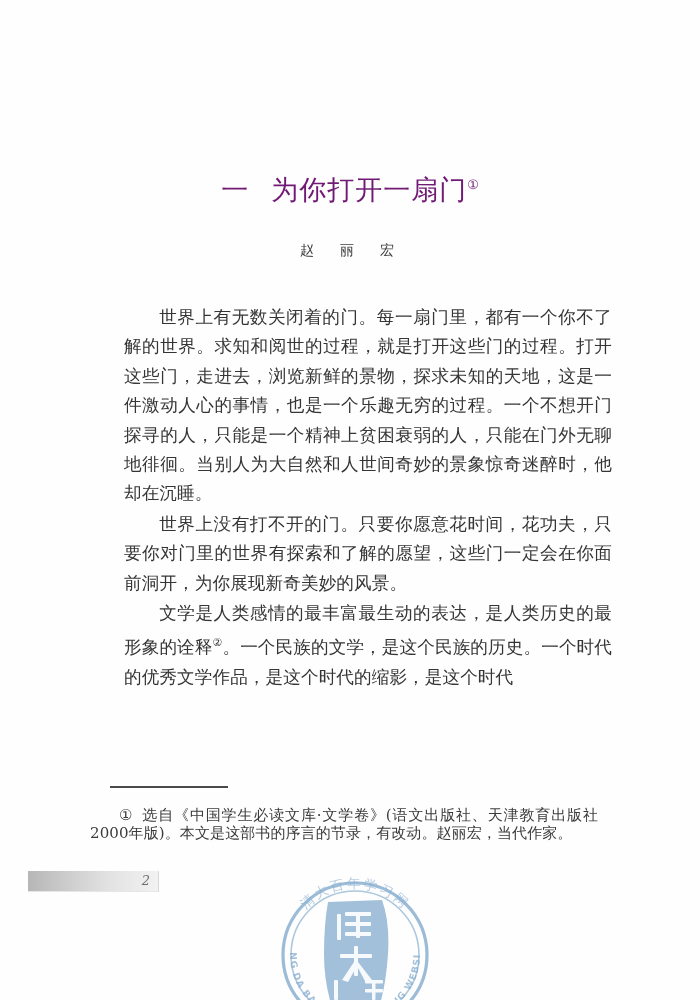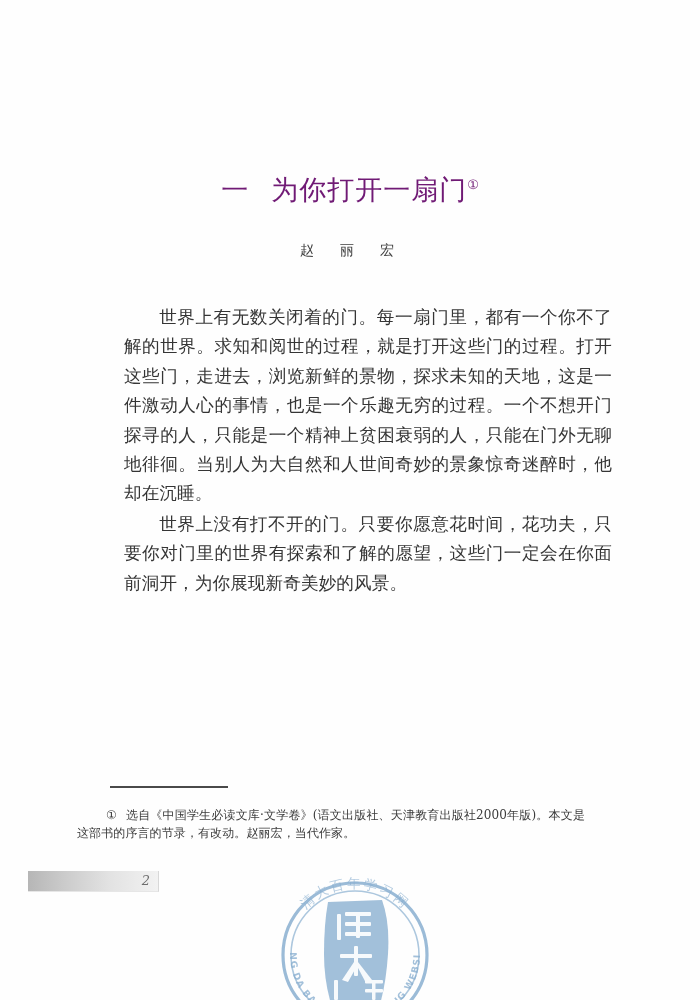--- a/index.html
+++ b/index.html
@@ -78,24 +78,24 @@
   .footnote-rule {
     position: absolute;
     left: 110px;
     top: 786px;
     width: 118px;
     height: 2px;
     background: #4a4a4a;
   }
   .footnotes {
     position: absolute;
-    left: 77px;
+    left: 90px;
     top: 806px;
     width: 508px;
-    font-size: 12px;
+    font-size: 15px;
     line-height: 18.2px;
     color: #3b3b3b;
   }
   .footnote {
     margin: 0 0 2px 0;
     text-align: justify;
     letter-spacing: 0.1px;
   }
   .fn-marker {
     margin-left: 29px;
@@ -143,20 +143,21 @@
   <div class="title-block">
     <div class="title-line">
       <span class="title-num">一</span><span>为你打开一扇门</span><span class="sup-mark">①</span>
     </div>
     <div class="author-line">赵　丽　宏</div>
   </div>
 
   <div class="body-text">
     <p class="para">世界上有无数关闭着的门。每一扇门里，都有一个你不了解的世界。求知和阅世的过程，就是打开这些门的过程。打开这些门，走进去，浏览新鲜的景物，探求未知的天地，这是一件激动人心的事情，也是一个乐趣无穷的过程。一个不想开门探寻的人，只能是一个精神上贫困衰弱的人，只能在门外无聊地徘徊。当别人为大自然和人世间奇妙的景象惊奇迷醉时，他却在沉睡。</p>
     <p class="para">世界上没有打不开的门。只要你愿意花时间，花功夫，只要你对门里的世界有探索和了解的愿望，这些门一定会在你面前洞开，为你展现新奇美妙的风景。</p>
+    <p class="para"><span>文学是人类感情的最丰富最生动的表达，是人类历史的最形象的诠释</span><span class="sup-mark">②</span><span>。一个民族的文学，是这个民族的历史。一个时代的优秀文学作品，是这个时代的缩影，是这个时代</span></p>
   </div>
 
   <div class="footnote-rule"></div>
 
   <div class="footnotes">
     <p class="footnote"><span class="fn-marker">①</span><span>选自《中国学生必读文库·文学卷》(语文出版社、天津教育出版社2000年版)。本文是这部书的序言的节录，有改动。赵丽宏，当代作家。</span></p>
   </div>
 
   <div class="page-num-bar">
     <span class="page-num">2</span>

